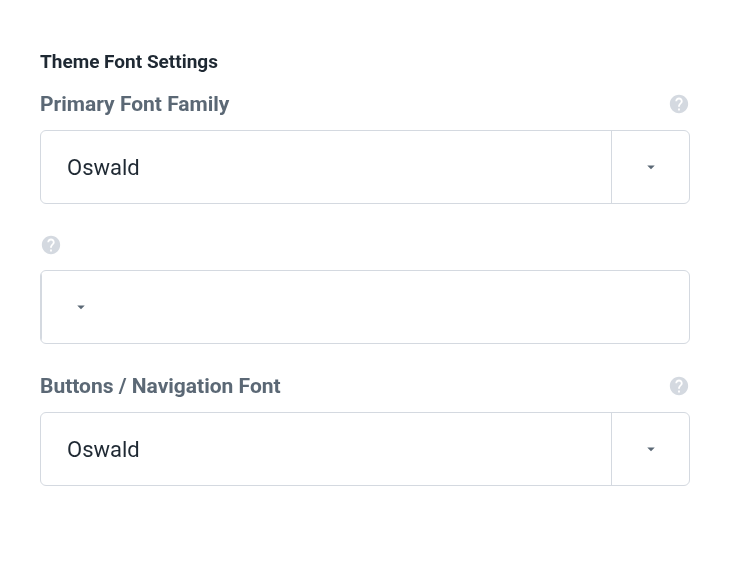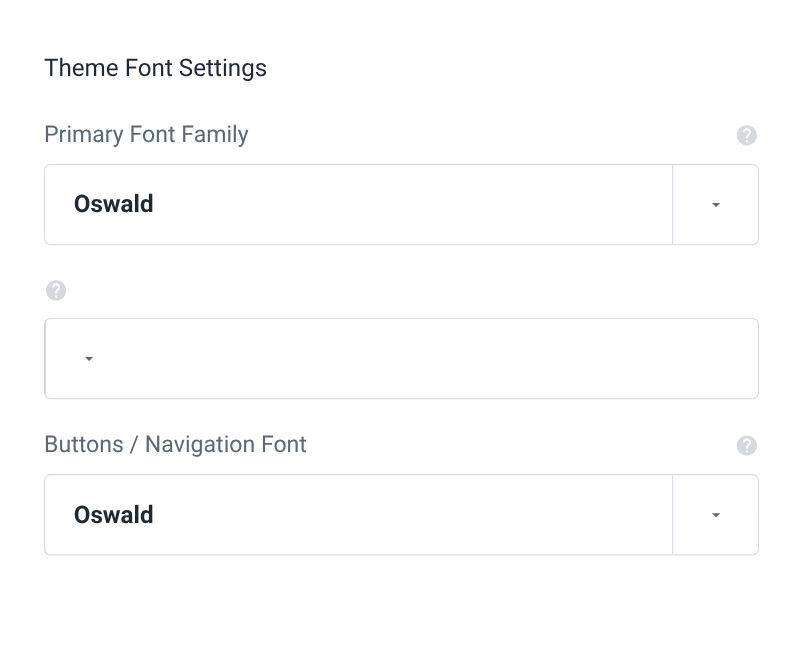--- a/index.html
+++ b/index.html
@@ -8,37 +8,37 @@
       padding: 0;
     }
     body {
       font-family: -apple-system, BlinkMacSystemFont, "Segoe UI", Roboto, Helvetica, Arial, sans-serif;
       background: #ffffff;
       width: 730px;
       height: 586px;
       padding: 50px 40px;
     }
     .section-title {
-      font-size: 22px;
-      font-weight: 400;
+      font-size: 19px;
+      font-weight: 700;
       color: #1f2933;
-      margin-bottom: 36px;
+      margin-bottom: 19px;
     }
     .field-group {
       margin-bottom: 30px;
     }
     .label-row {
       display: flex;
       justify-content: space-between;
       align-items: center;
       margin-bottom: 14px;
     }
     .field-label {
       font-size: 21px;
-      font-weight: 400;
+      font-weight: 700;
       color: #5b6875;
       text-align: center;
     }
     .help-icon {
       width: 22px;
       height: 22px;
       display: flex;
       align-items: center;
       justify-content: center;
       cursor: pointer;
@@ -55,21 +55,21 @@
       cursor: pointer;
       background: #ffffff;
     }
     .select-value {
       flex: 1;
       display: flex;
       align-items: center;
       padding: 0 26px;
       font-size: 22px;
       color: #1f2933;
-      font-weight: 700;
+      font-weight: 400;
     }
     .select-caret {
       width: 78px;
       border-left: 1px solid #d4d9e0;
       display: flex;
       align-items: center;
       justify-content: center;
     }
     .select-caret svg {
       fill: #5b6875;

